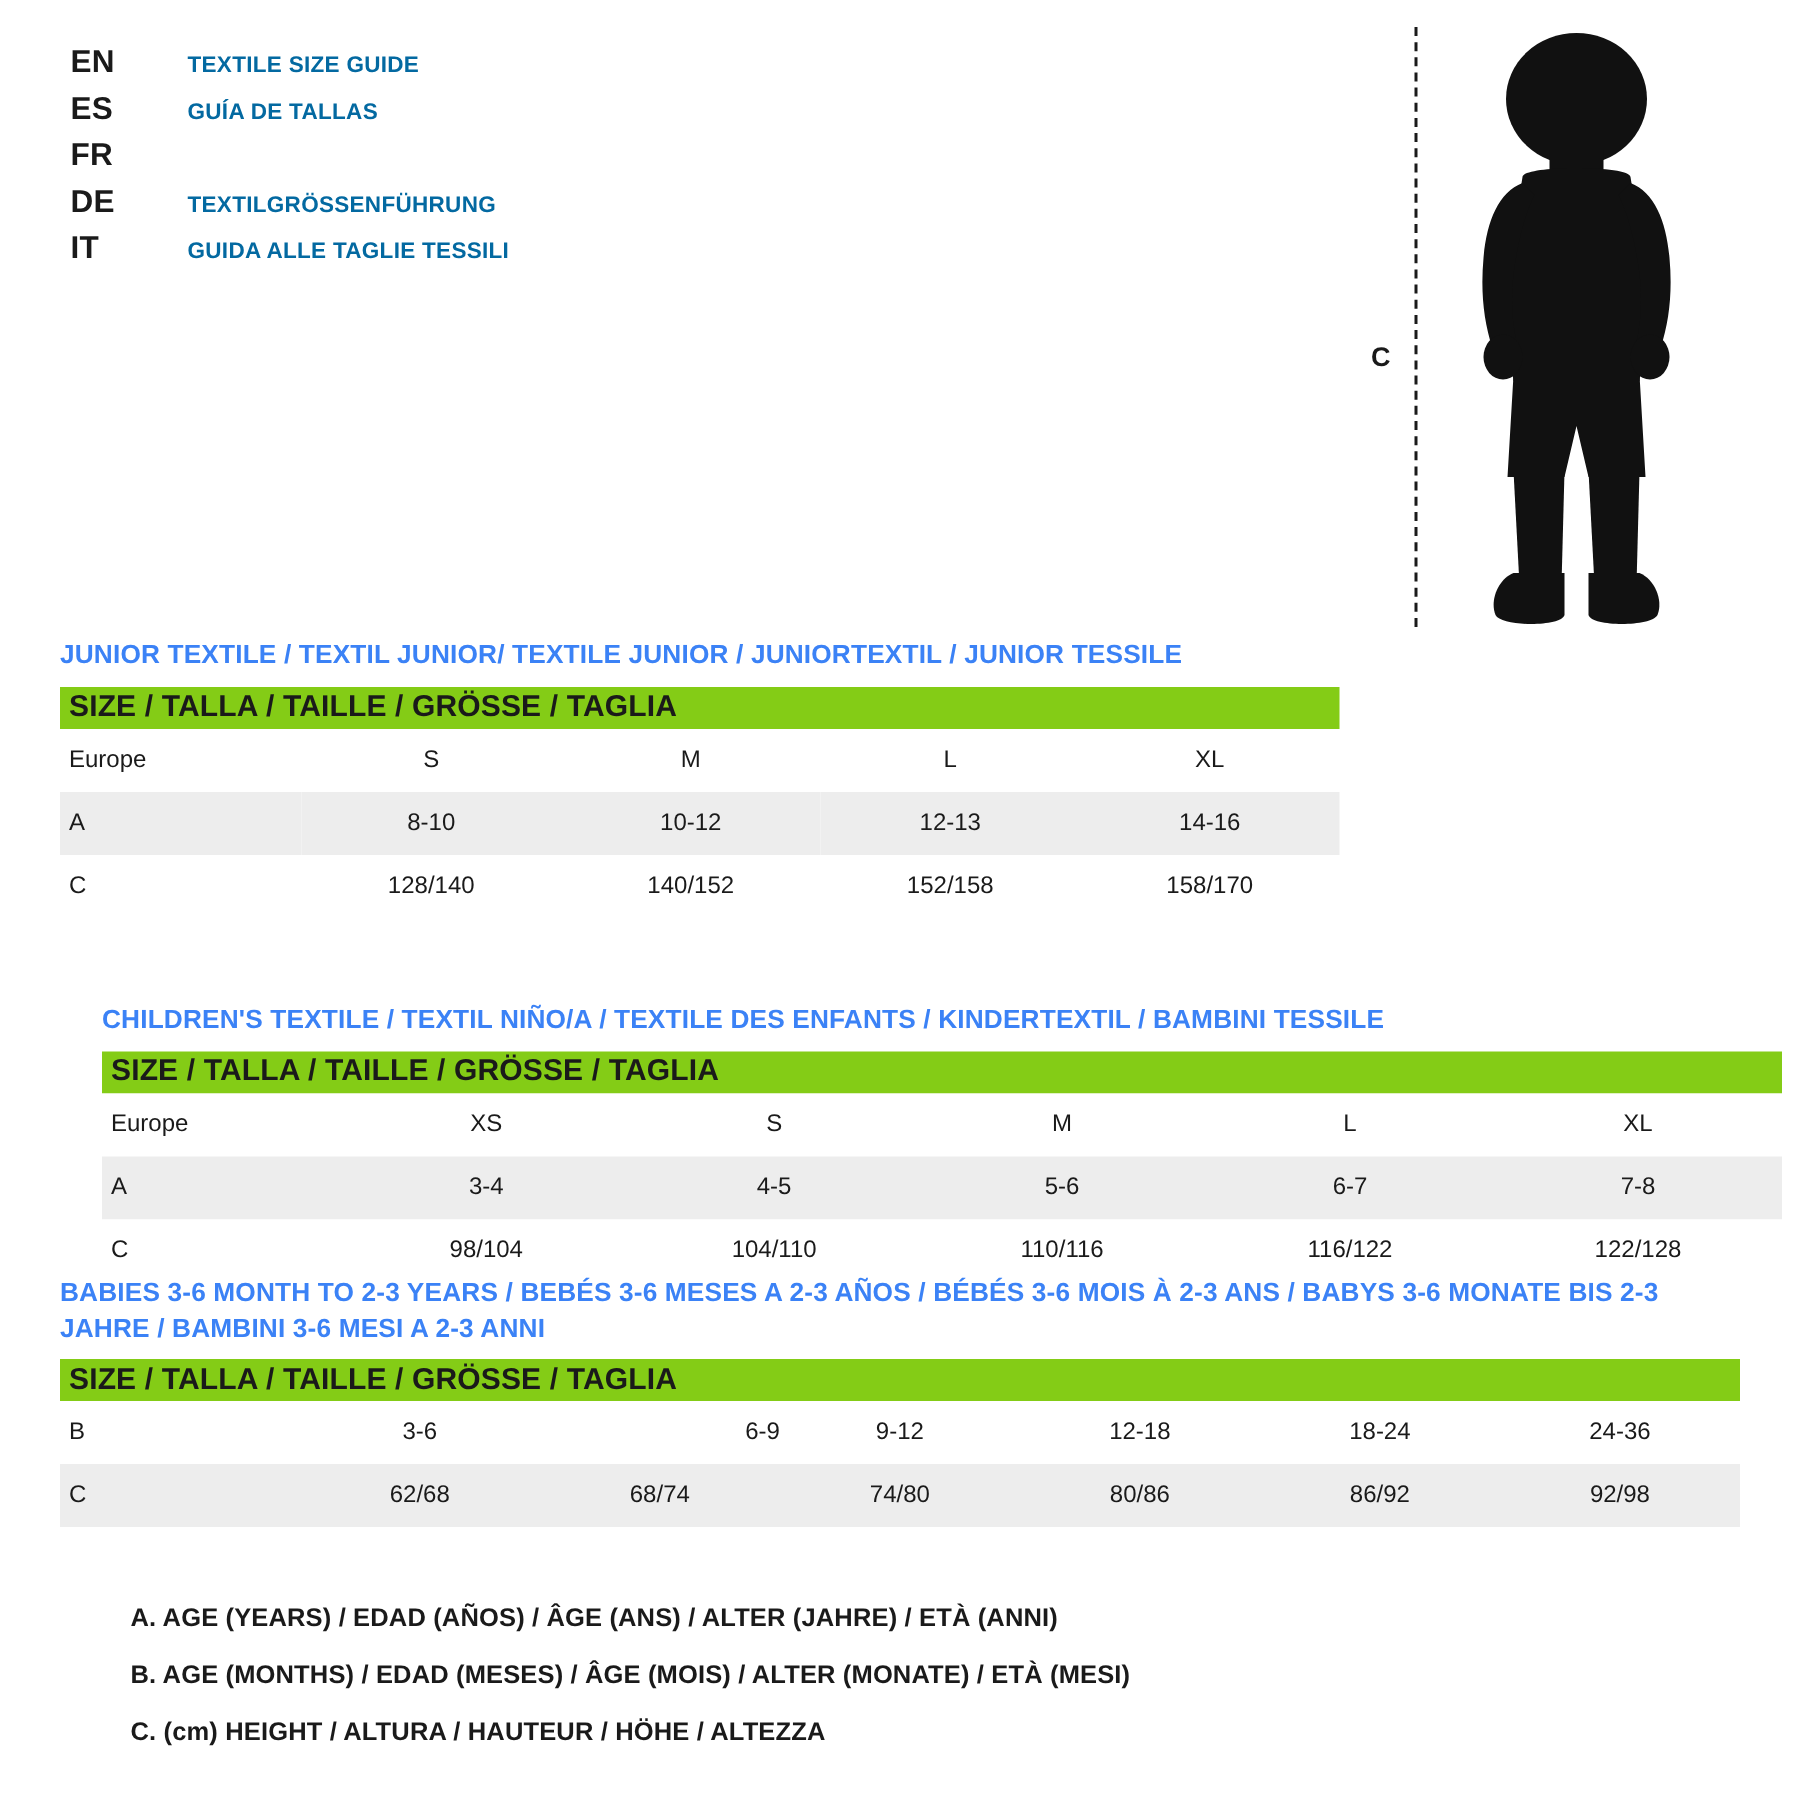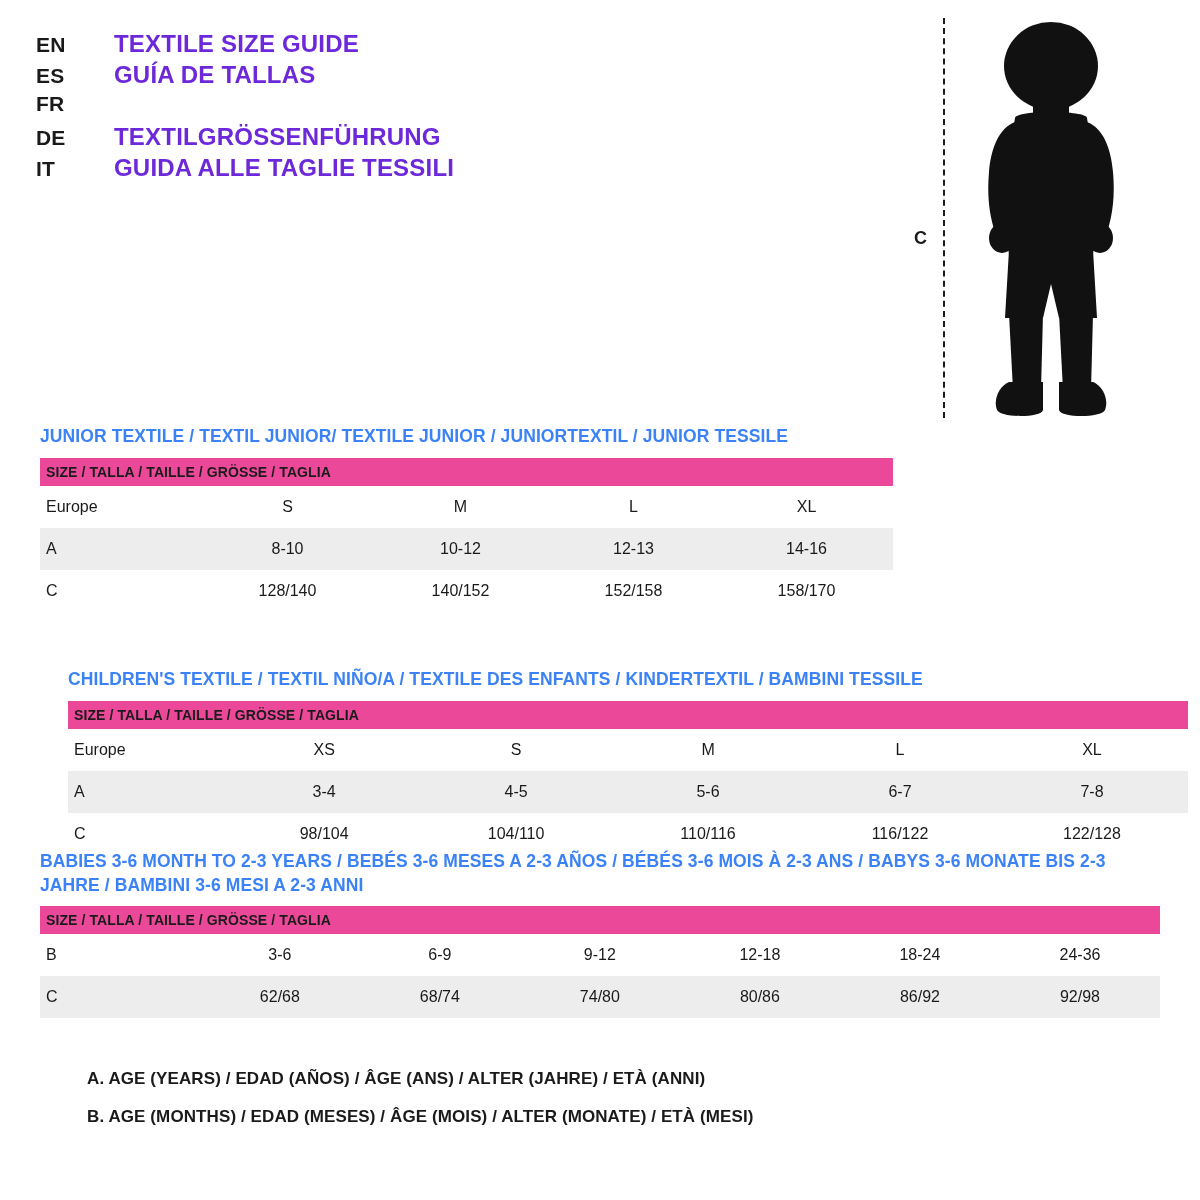--- a/index.html
+++ b/index.html
@@ -13,40 +13,40 @@
     font-family: "Liberation Sans", sans-serif;
     color: #1a1a1a;
     position: relative;
     overflow: hidden;
   }
 
   
   .header {
     position: absolute;
     top: 30px;
-    left: 36px;
+    left: 47px;
     width: 620px;
   }
   .lang-row {
     display: flex;
     align-items: baseline;
     height: 31px;
   }
   .lang-code {
     width: 78px;
     font-size: 21px;
     font-weight: bold;
     letter-spacing: 0.2px;
     color: #1a1a1a;
   }
   .lang-title {
-    font-size: 24px;
+    font-size: 15px;
     font-weight: bold;
     letter-spacing: 0.2px;
-    color: #6d28d9;
+    color: #0369a1;
     text-transform: uppercase;
   }
 
   
   .figure-area {
     position: absolute;
     top: 10px;
     left: 900px;
     width: 260px;
     height: 410px;
@@ -91,23 +91,23 @@
     border-collapse: collapse;
     font-size: 16px;
     color: #1a1a1a;
   }
   table td {
     padding: 0;
     height: 42px;
     vertical-align: middle;
   }
   .band {
-    background: #ec4899;
-    font-weight: bold;
-    font-size: 14px;
+    background: #84cc16;
+    font-weight: bold;
+    font-size: 20px;
     letter-spacing: 0.1px;
     padding-left: 6px !important;
     height: 28px;
   }
   .row-shade {
     background: #ededed;
   }
   .row-plain {
     background: #ffffff;
   }
@@ -282,21 +282,21 @@
 <div class="section" style="top:850px;">
   <div class="section-title">BABIES 3-6 MONTH TO 2-3 YEARS / BEBÉS 3-6 MESES A 2-3 AÑOS / BÉBÉS 3-6 MOIS À 2-3 ANS / BABYS 3-6 MONATE BIS 2-3 JAHRE / BAMBINI 3-6 MESI A 2-3 ANNI</div>
   <table>
     <tbody>
         <tr>
       <td class="band" colspan="7" style="width:1098px;">SIZE / TALLA / TAILLE / GRÖSSE / TAGLIA</td>
     </tr>
     <tr class="row-plain">
       <td class="c-label" style="width:155px;">B</td>
       <td class="c-val" style="width:161px;">3-6</td>
-      <td class="c-val" style="width:161px;">6-9</td>
+      <td class="c-val" style="width:161px;text-align:right;">6-9</td>
       <td class="c-val" style="width:161px;">9-12</td>
       <td class="c-val" style="width:161px;">12-18</td>
       <td class="c-val" style="width:161px;">18-24</td>
       <td class="c-val" style="width:161px;text-align:center;">24-36</td>
     </tr>
     <tr class="row-shade">
       <td class="c-label">C</td>
       <td class="c-val">62/68</td>
       <td class="c-val">68/74</td>
       <td class="c-val">74/80</td>
@@ -304,13 +304,14 @@
       <td class="c-val">86/92</td>
       <td class="c-val">92/98</td>
     </tr>
   </tbody>
     </table>
 </div>
 
 <div class="footnotes">
   <div class="footnote">A. AGE (YEARS) / EDAD (AÑOS) / ÂGE (ANS) / ALTER (JAHRE) / ETÀ (ANNI)</div>
   <div class="footnote">B. AGE (MONTHS) / EDAD (MESES) / ÂGE (MOIS) / ALTER (MONATE) / ETÀ (MESI)</div>
+  <div class="footnote">C. (cm) HEIGHT / ALTURA / HAUTEUR / HÖHE / ALTEZZA</div>
 </div>
 
 </body></html>

